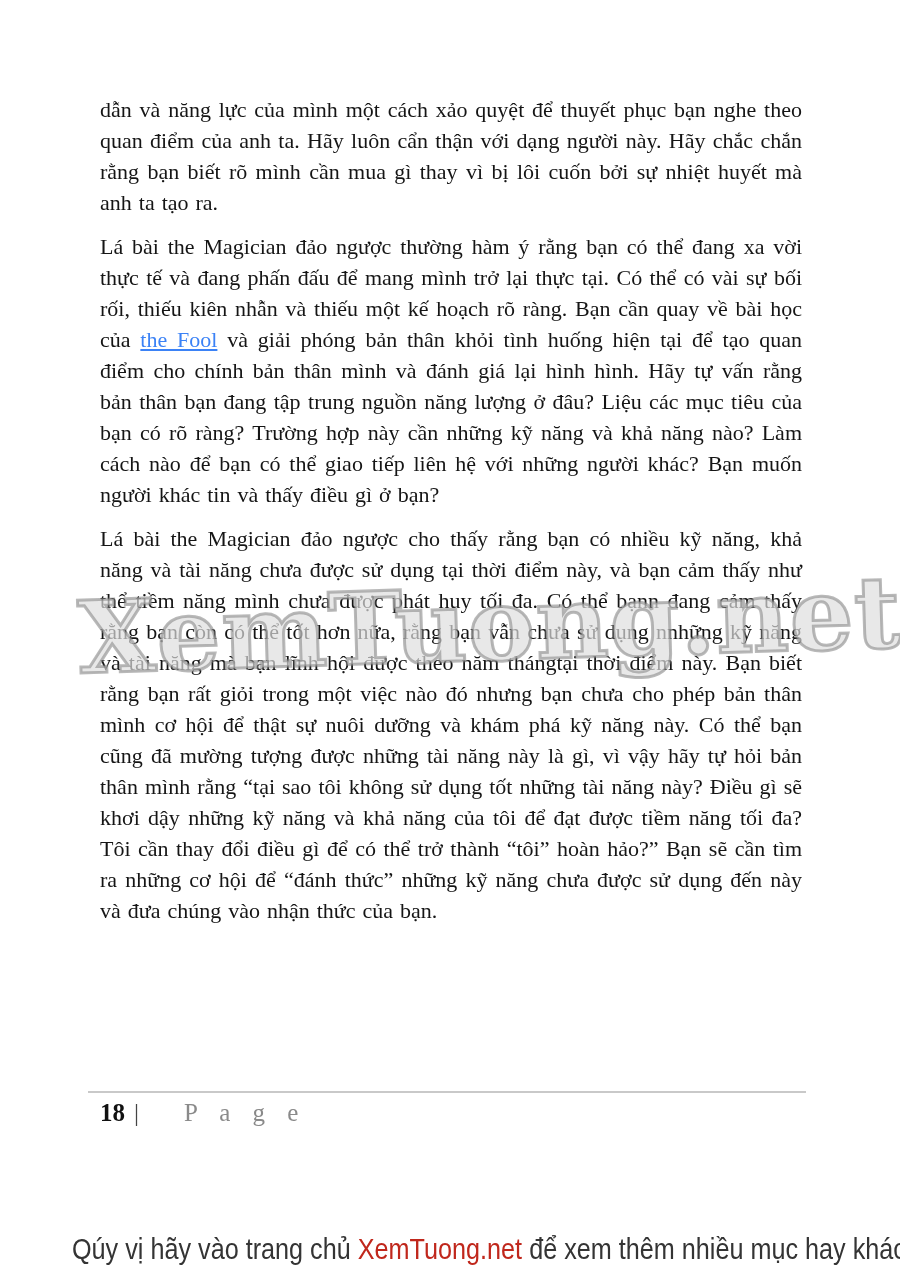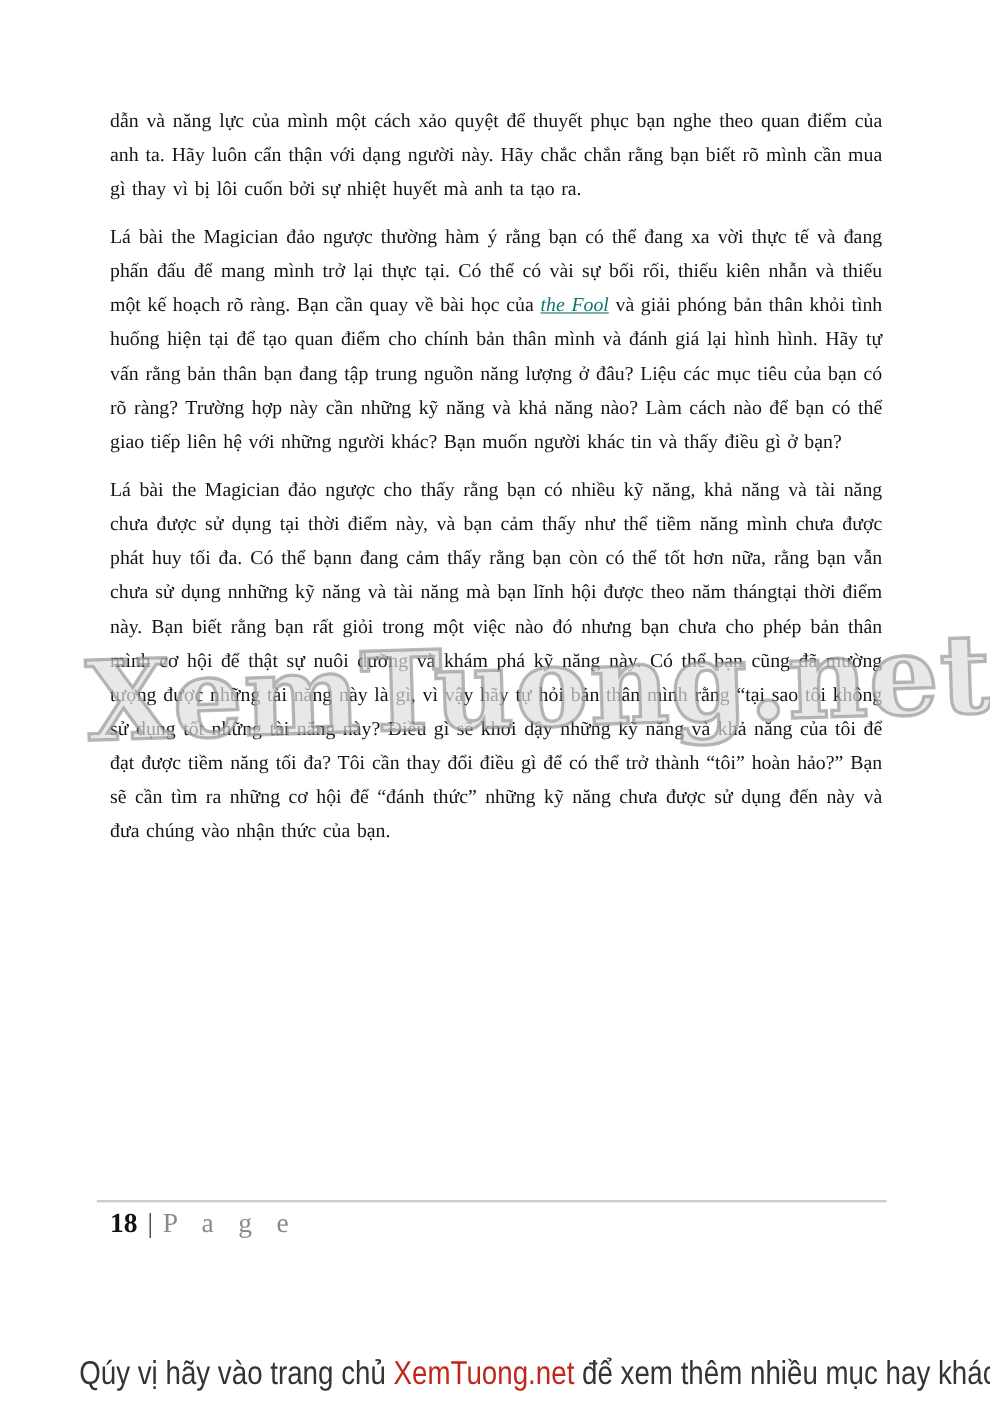--- a/index.html
+++ b/index.html
@@ -14,33 +14,32 @@
     position: absolute;
     left: 0; top: 0;
     width: 900px; height: 1274px;
     background: #ffffff;
   }
   .content {
     position: absolute;
     left: 100px;
     top: 94px;
     width: 702px;
-    font-size: 18px;
+    font-size: 22px;
     line-height: 31px;
     color: #151515;
     text-align: justify;
     z-index: 1;
     word-spacing: 1.5px;
   }
   .content p { margin: 0 0 13px 0; }
   a.doclink {
-    color: #0f766e;
+    color: #3b82f6;
     text-decoration: underline;
     cursor: pointer;
-    font-style: italic;
   }
   .watermark {
     position: absolute;
     left: 78px;
     top: 566px;
     z-index: 3;
     font-family: "DejaVu Serif", serif;
     font-weight: bold;
     font-size: 100px;
     letter-spacing: 1px;
@@ -62,21 +61,21 @@
   .pagefoot {
     position: absolute;
     left: 100px;
     top: 1099px;
     font-size: 25px;
     color: #333;
     z-index: 1;
   }
   .pagefoot .pnum { font-weight: bold; color: #111; text-align: center; }
   .pagefoot .psep { color: #444; padding: 0 9px; }
-  .pagefoot .plabel { color: #8a8a8a; letter-spacing: 8px; }
+  .pagefoot .plabel { color: #8a8a8a; letter-spacing: 8px; margin-left: 36px; }
   .banner {
     position: absolute;
     left: 0;
     top: 1232px;
     width: 900px;
     text-align: center;
     font-family: "Liberation Sans", sans-serif;
     font-size: 30px;
     color: #343434;
     white-space: nowrap;

